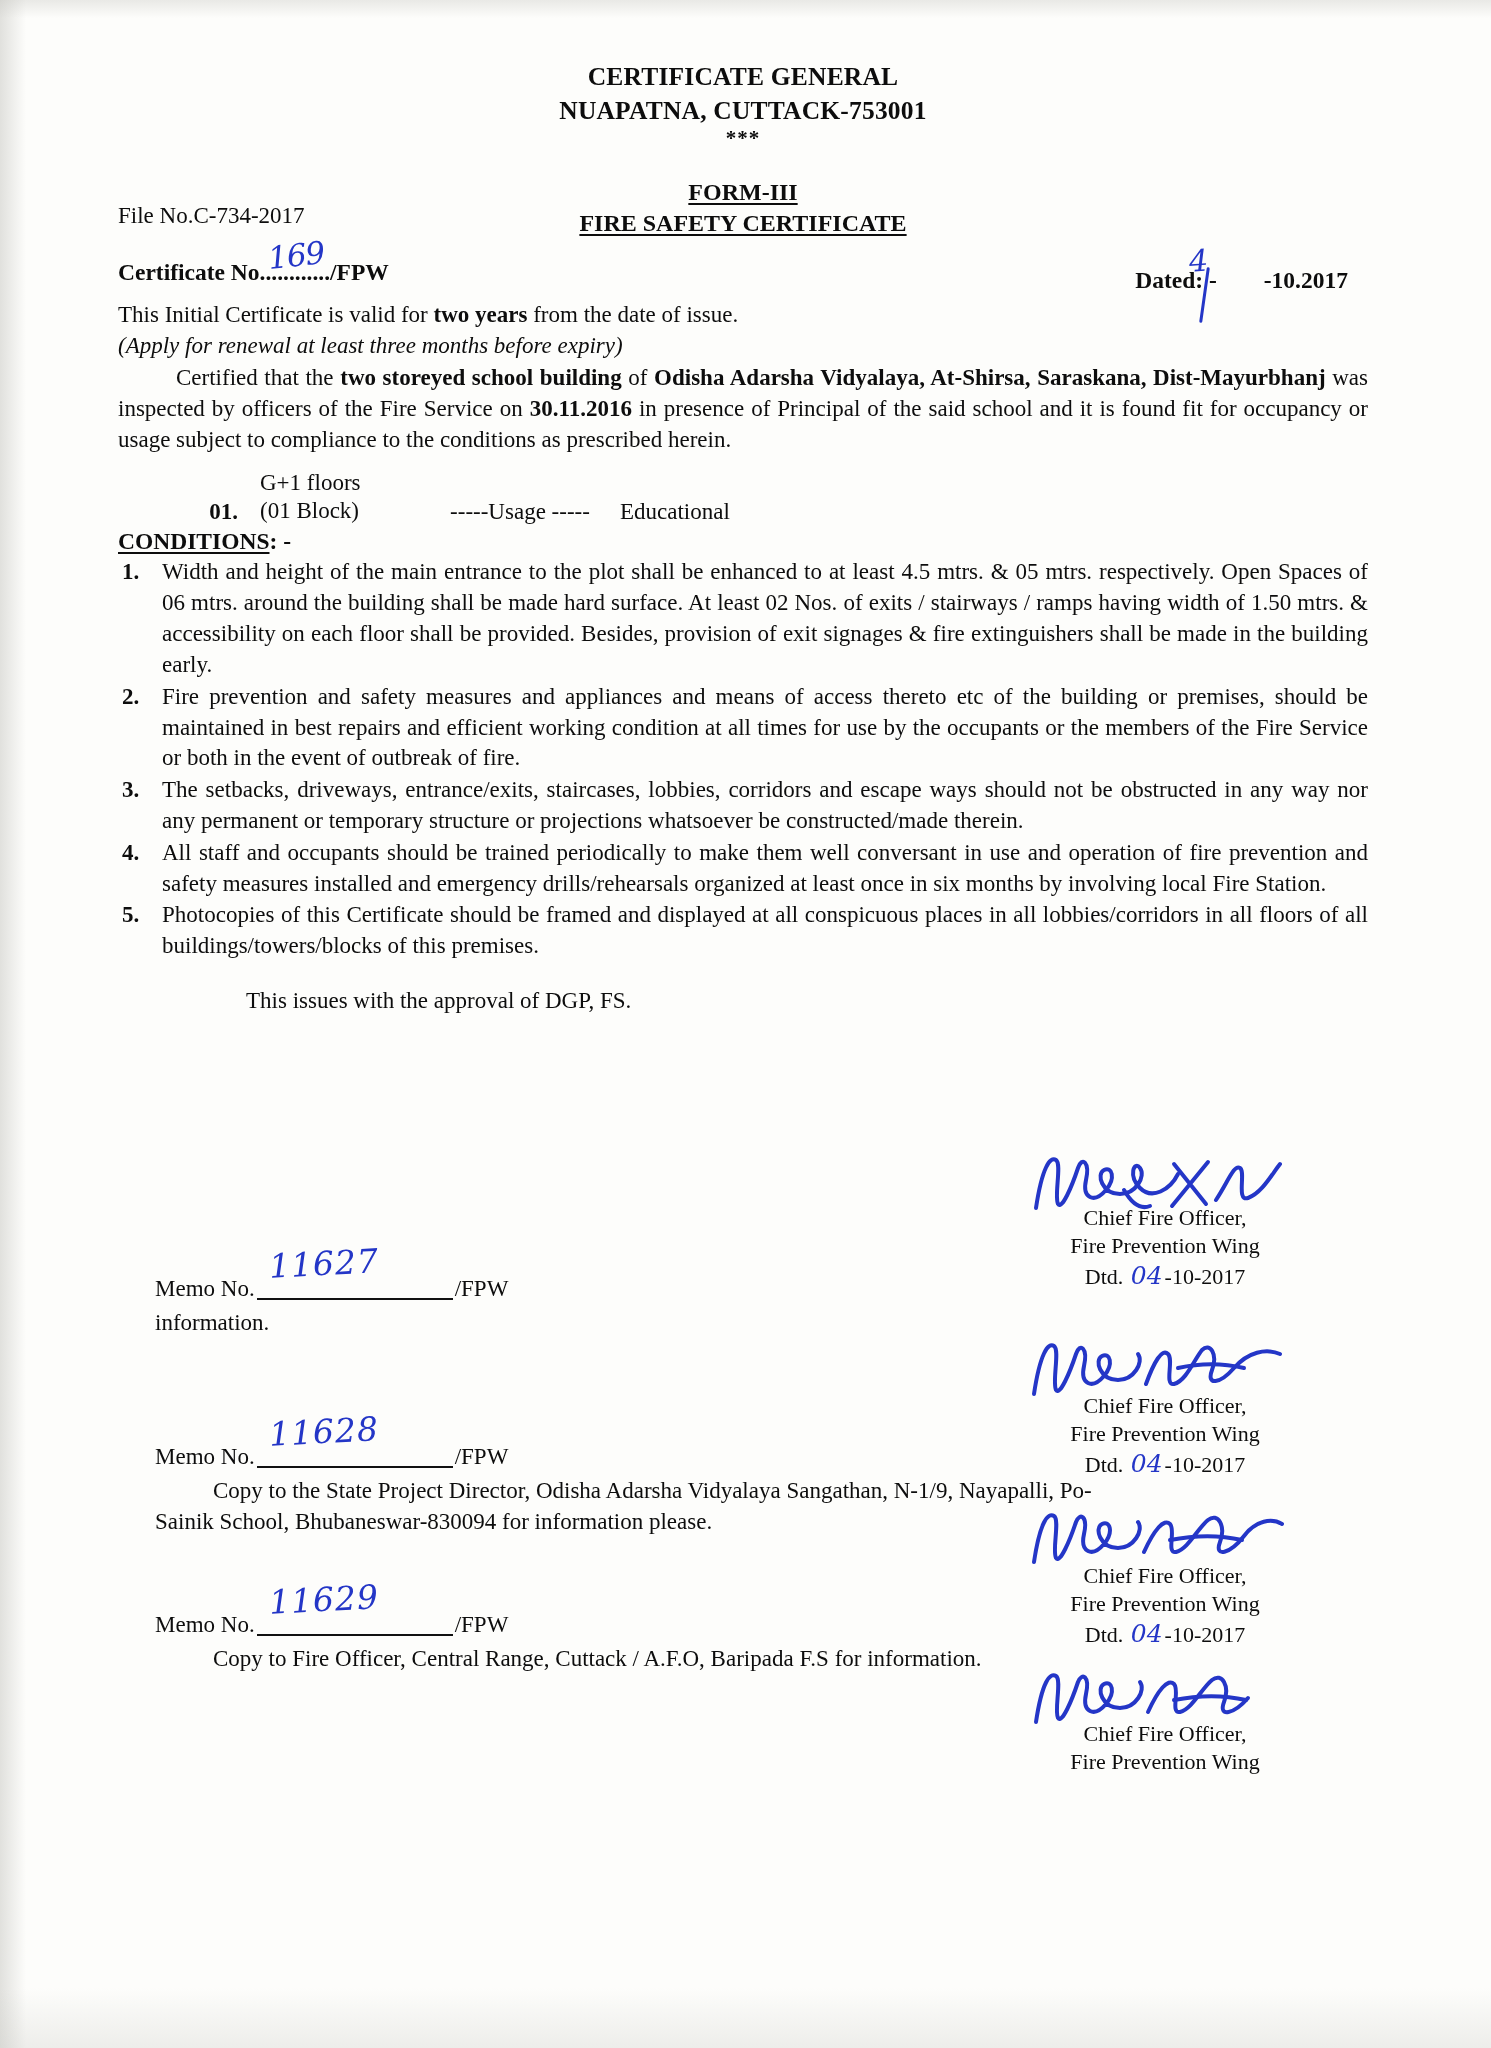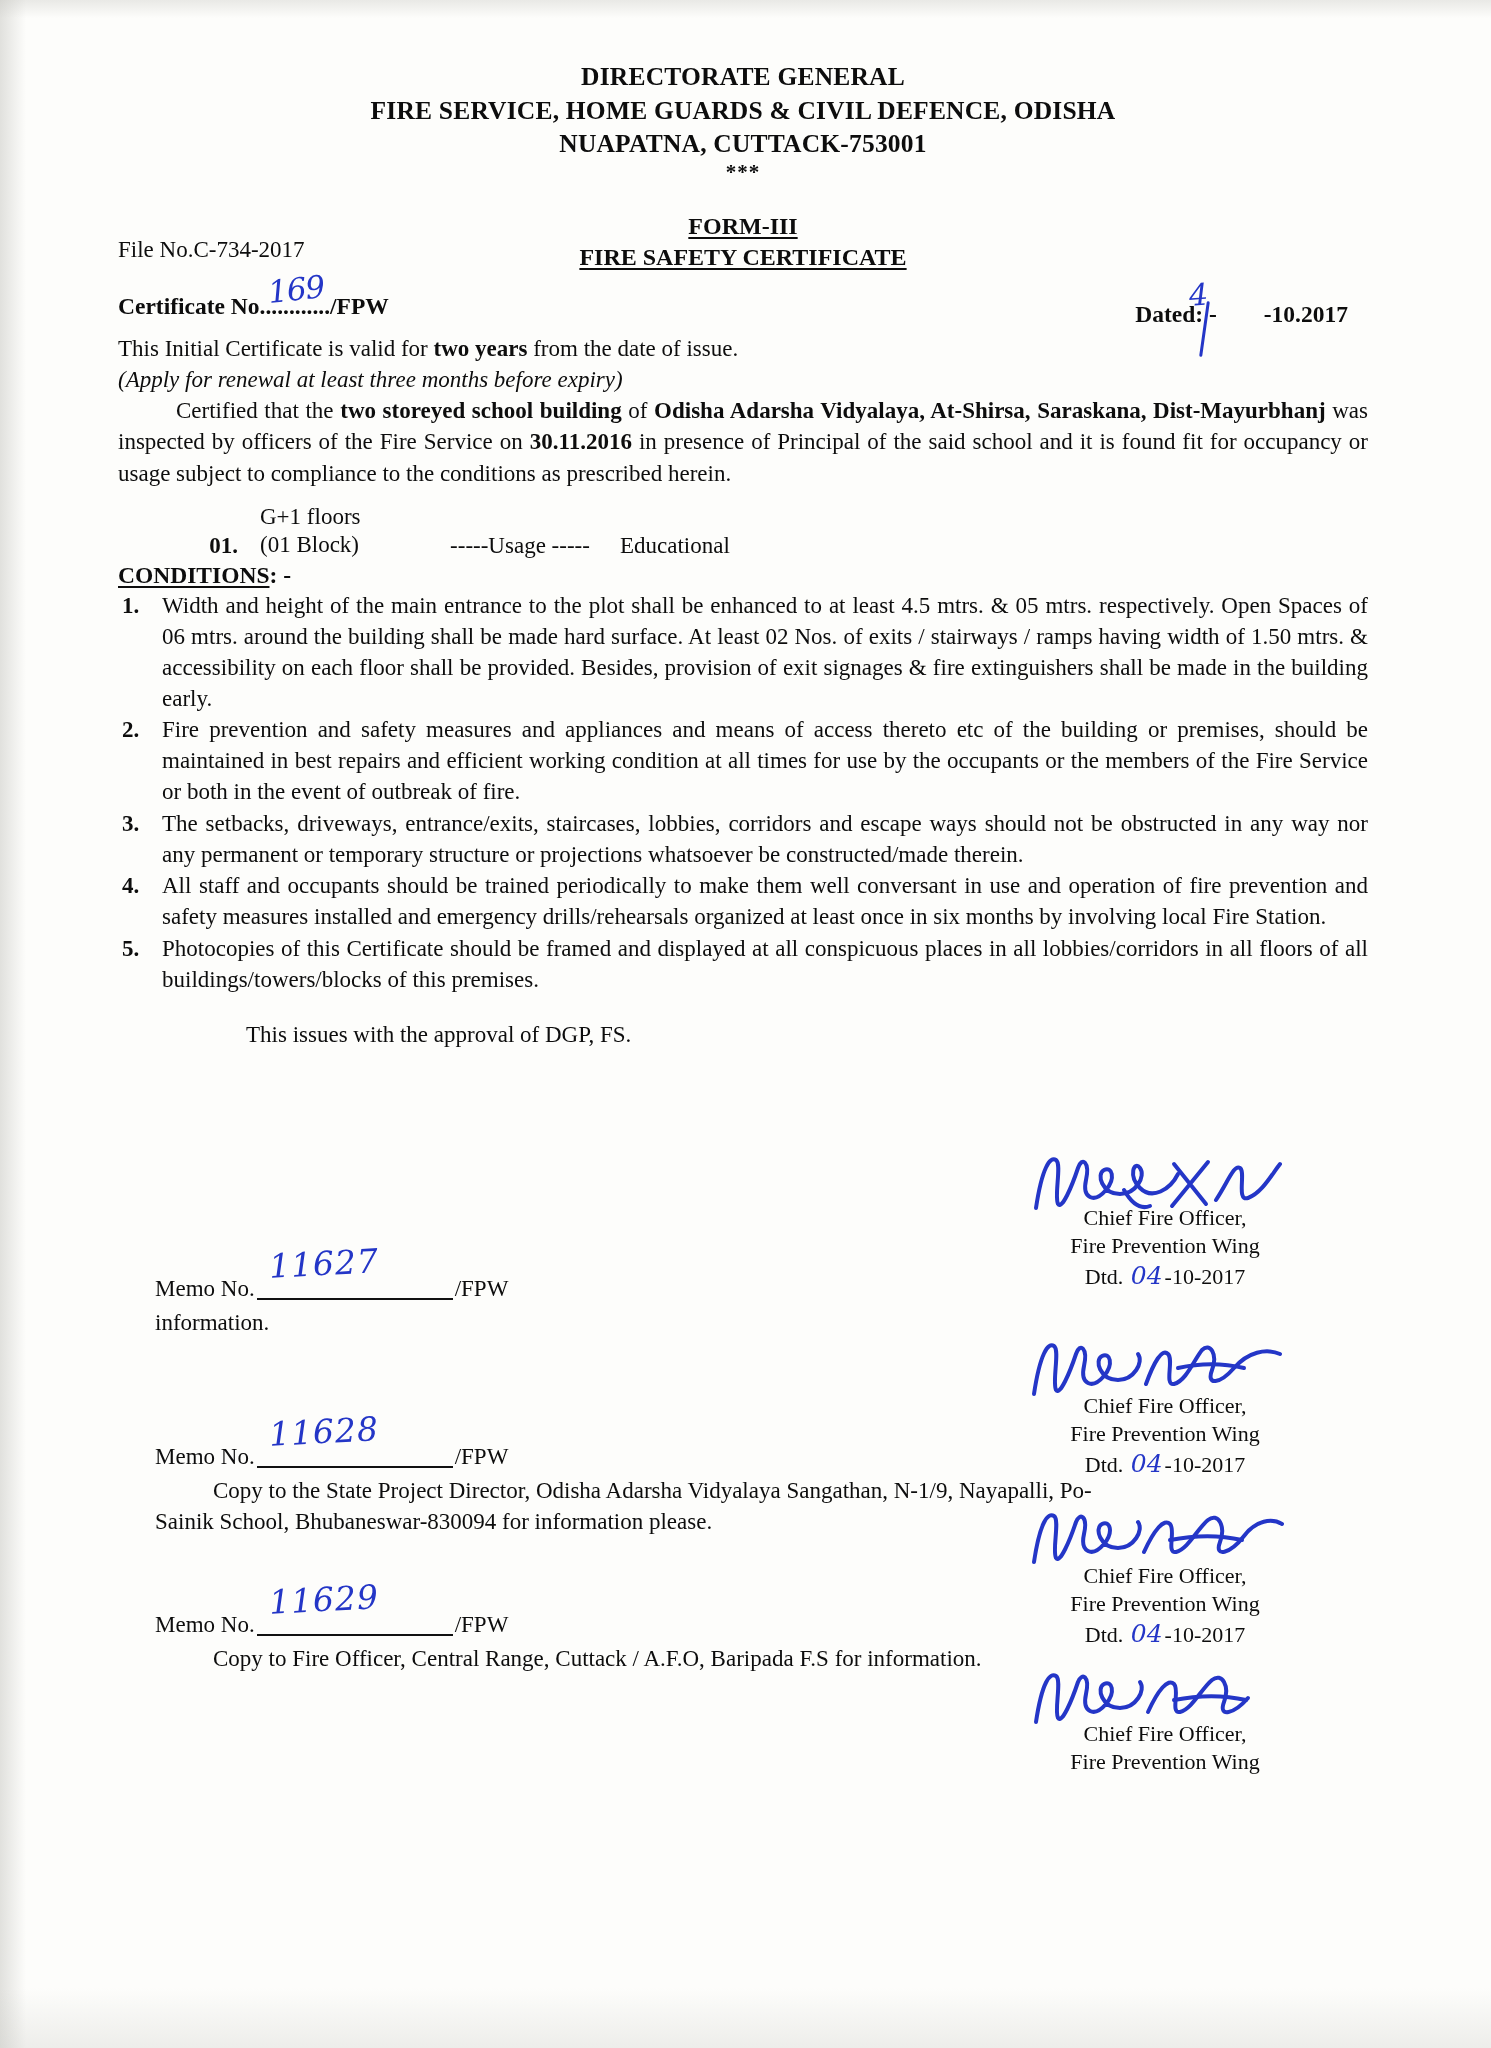--- a/index.html
+++ b/index.html
@@ -283,22 +283,21 @@
 <body>
 
 <div class="page">
   <div class="scan-edge-left"></div>
   <div class="scan-edge-top"></div>
   <div class="scan-edge-bottom"></div>
 
   <div class="content">
 
     <div class="letterhead">
-      <div class="lh-line lh-line-1">DIRECTORATE GENERAL</div>
-      <div class="lh-line">FIRE SERVICE, HOME GUARDS &amp; CIVIL DEFENCE, ODISHA</div>
+      <div class="lh-line lh-line-1">CERTIFICATE GENERAL</div>
       <div class="lh-line">NUAPATNA, CUTTACK-753001</div>
       <div class="lh-stars">***</div>
     </div>
 
     <div class="form-block">
       <div><span class="form-title">FORM-III</span></div>
       <div><span class="form-sub">FIRE SAFETY CERTIFICATE</span></div>
     </div>
 
     <div class="file-no">File No.C-734-2017</div>

